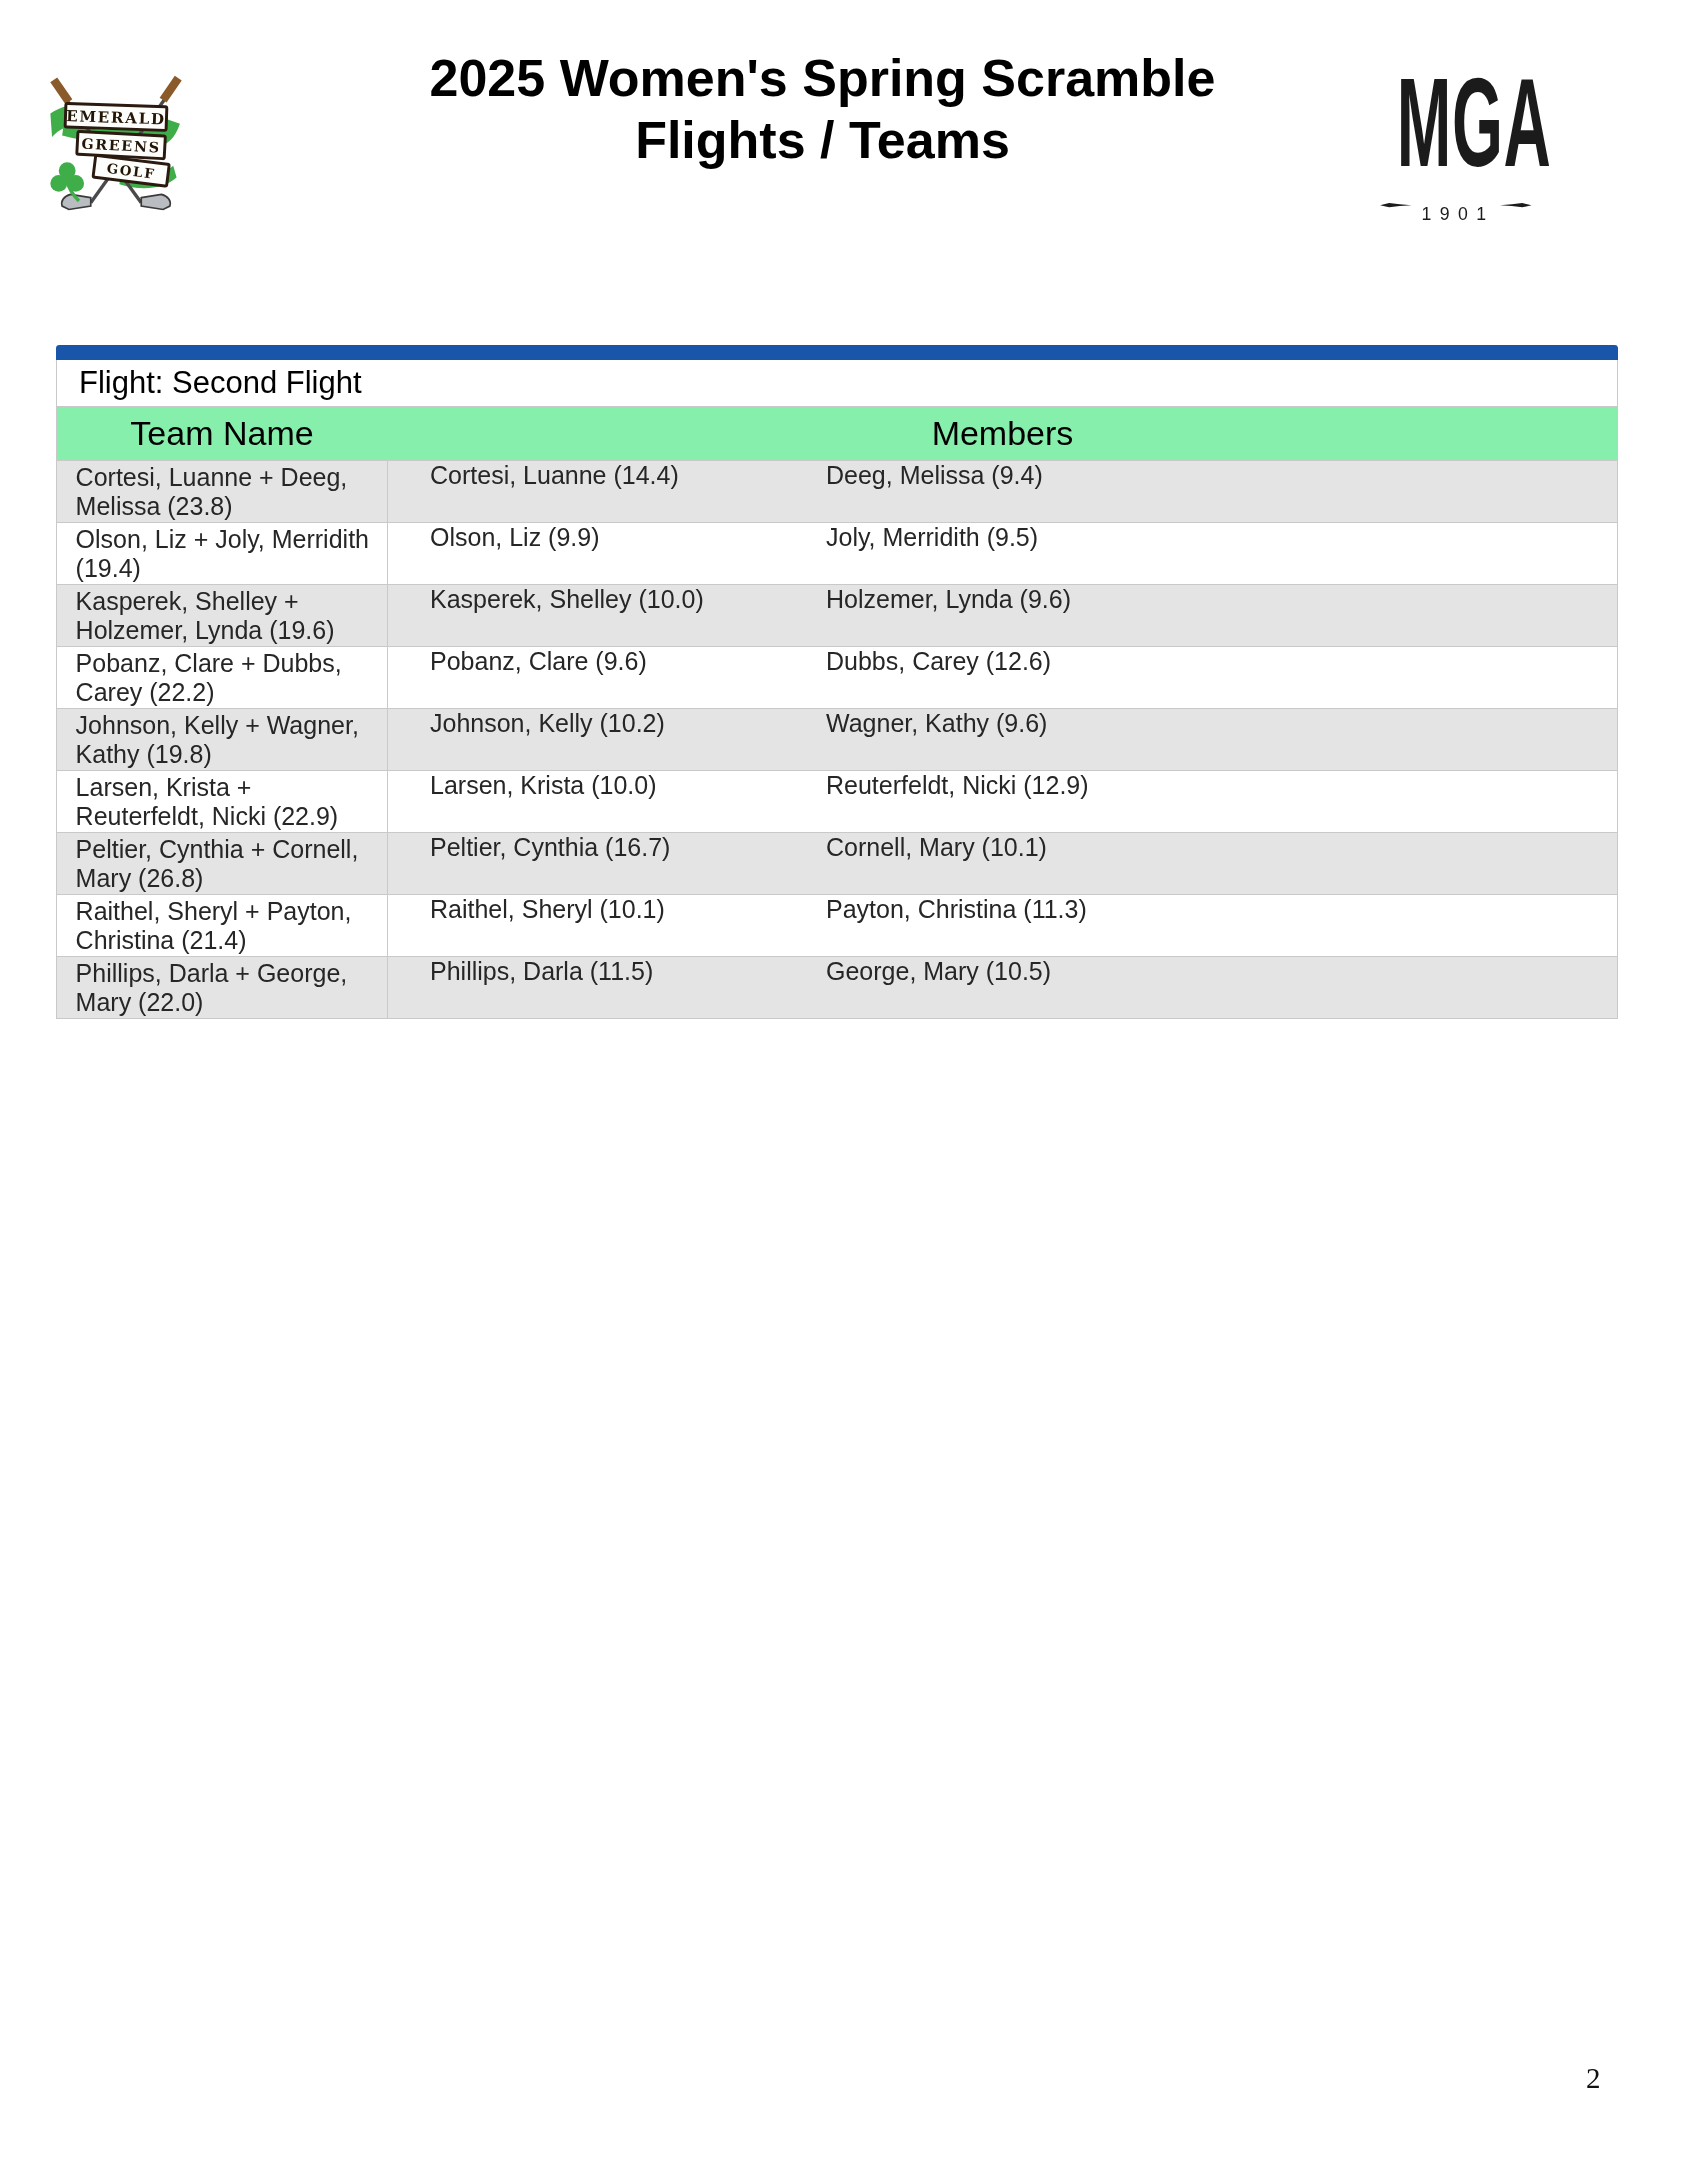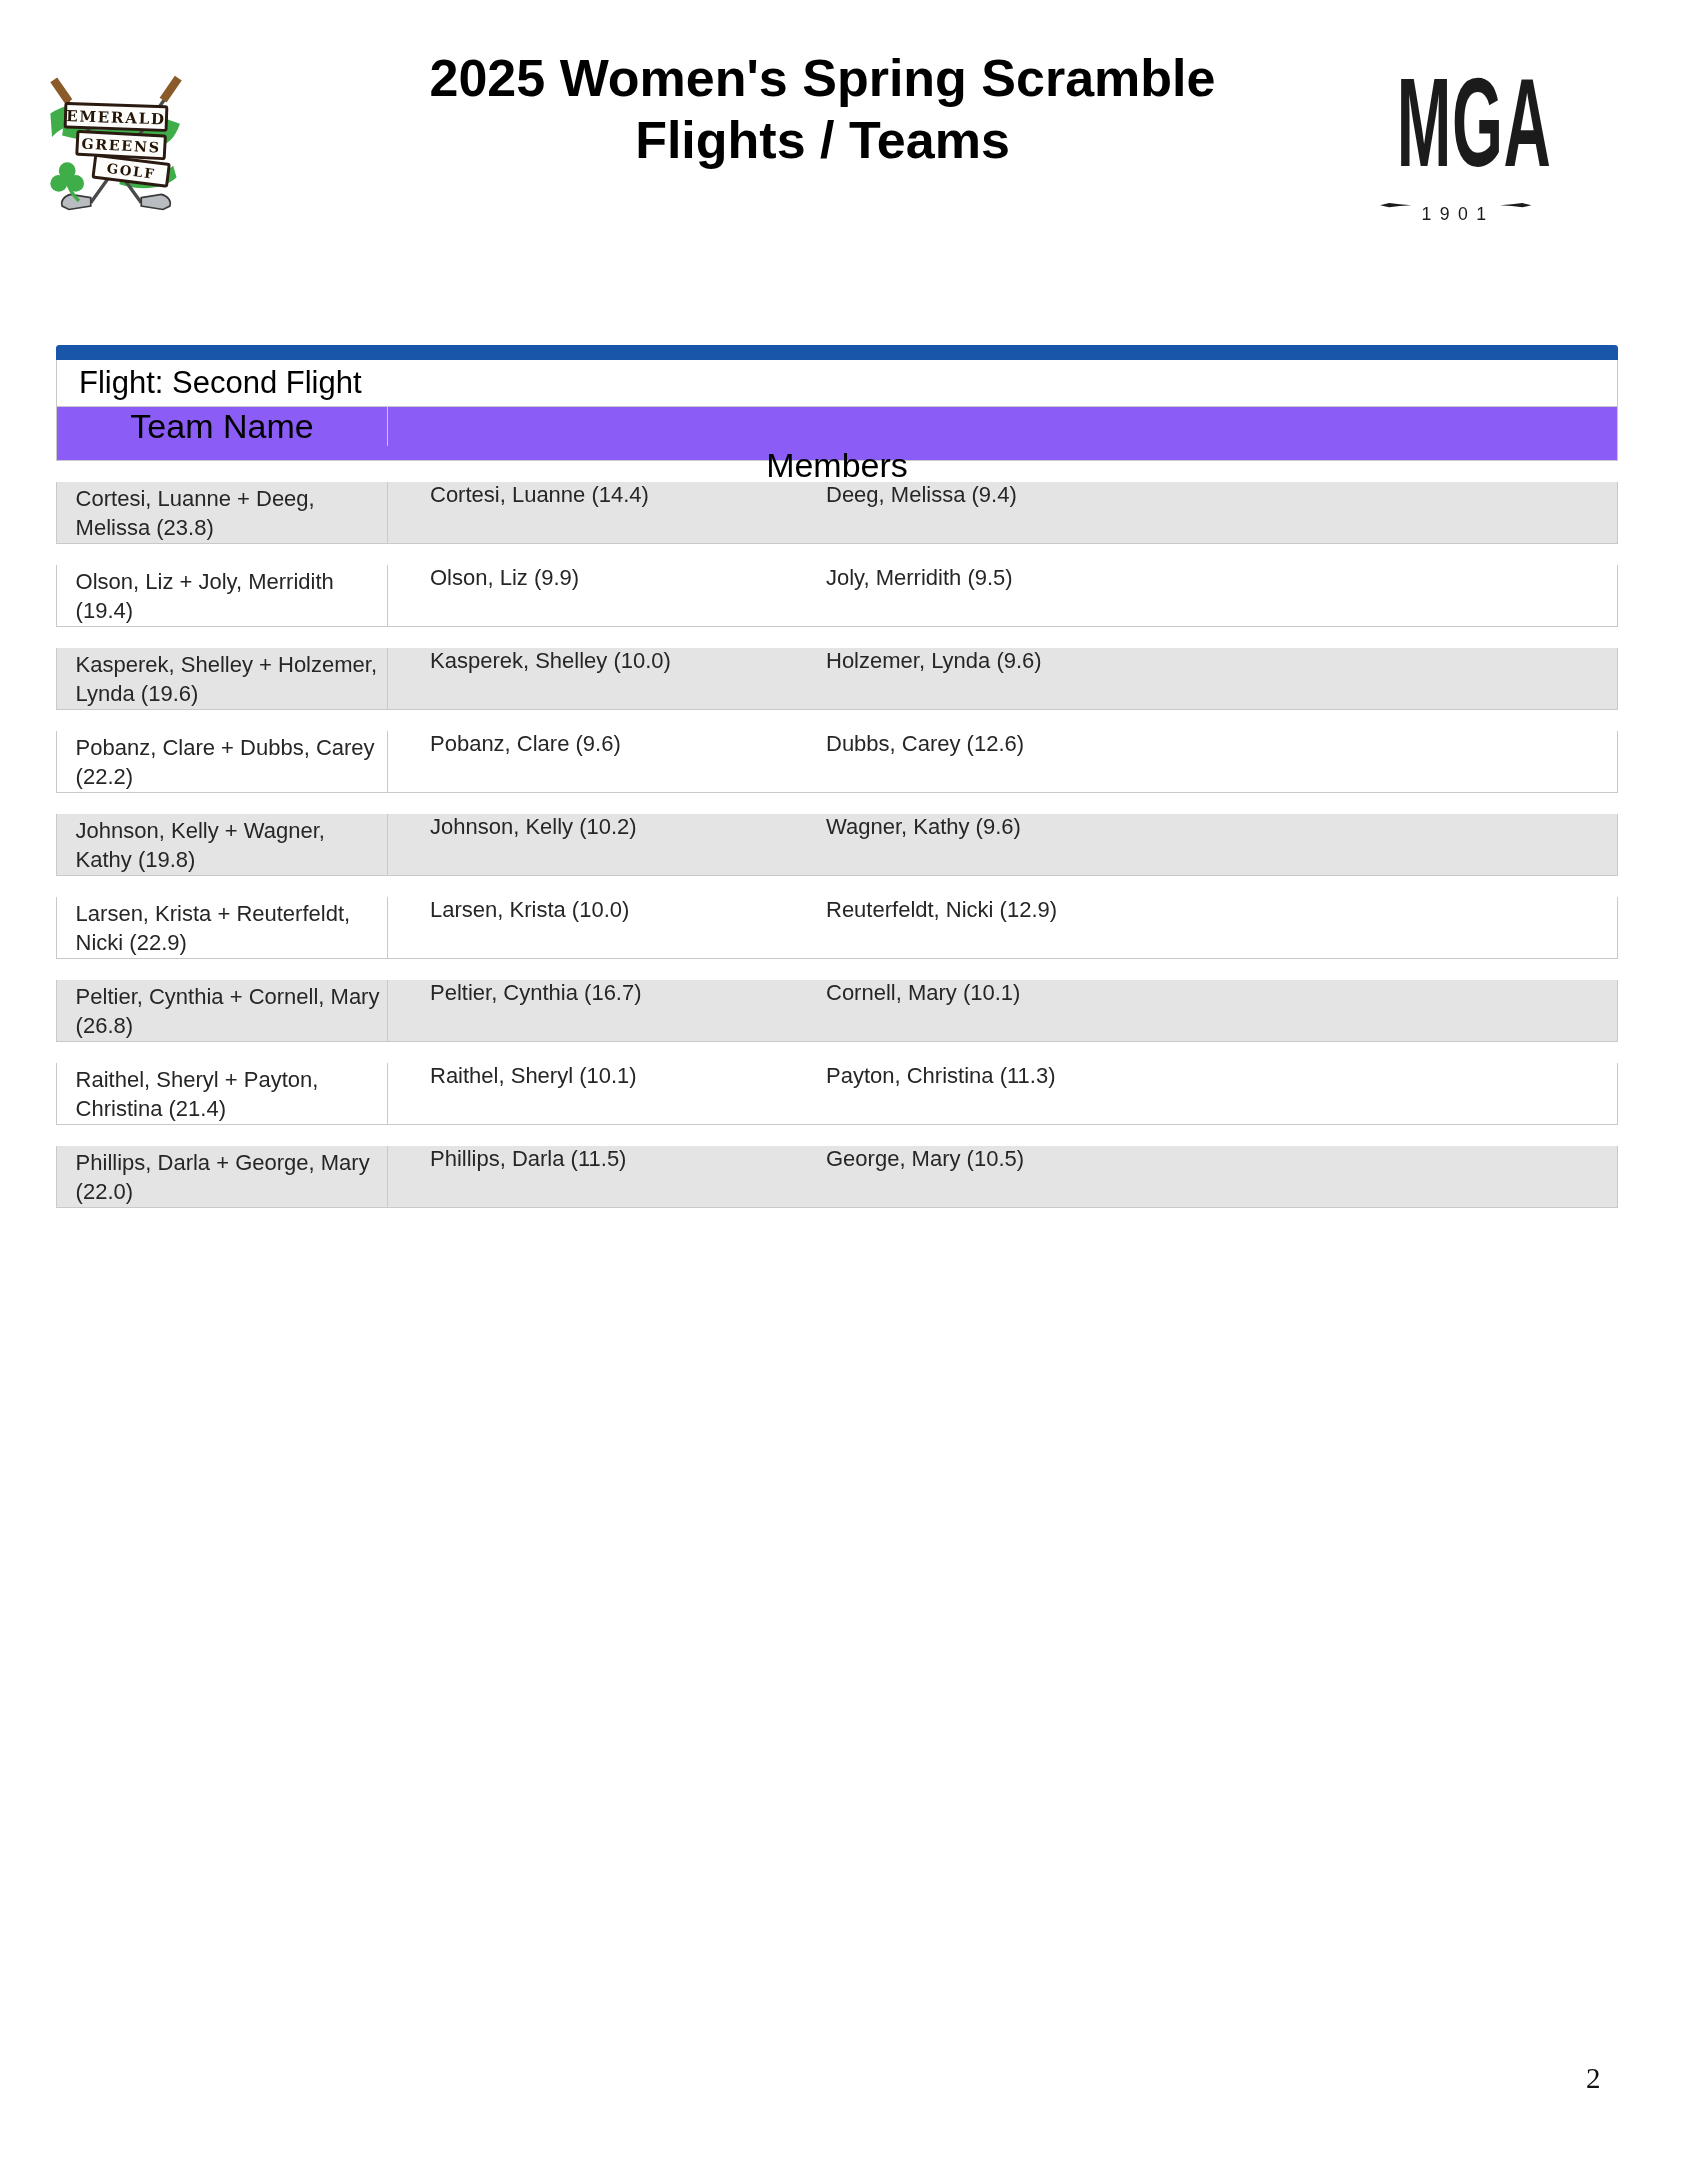--- a/index.html
+++ b/index.html
@@ -31,34 +31,34 @@
   
   .flight-table { position:absolute; left:56px; top:345px; width:1562px; }
   .blue-bar { height:15px; background:var(--accent,#1955A8); border-radius:3.4px 3.4px 0 0; }
   .flight-row {
     height:47px; box-sizing:border-box; background:#fff;
     border-left:1.7px solid var(--border,#C9C9C9); border-right:1.7px solid var(--border,#C9C9C9);
     border-bottom:1.7px solid var(--border,#C9C9C9);
     display:flex; align-items:center; padding-left:22px; font-size:31px; color:#000;
   }
   .header-row {
-    height:54px; box-sizing:border-box; background:#8b5cf6; display:flex;
+    height:54px; box-sizing:border-box; background:#86efac; display:flex;
     border-left:1.7px solid var(--border,#C9C9C9); border-right:1.7px solid var(--border,#C9C9C9);
-    border-bottom:1.7px solid var(--border,#C9C9C9); font-size:34px; color:#000;flex-direction:column;
+    border-bottom:1.7px solid var(--border,#C9C9C9); font-size:34px; color:#000;
   }
   .th.team {
     width:331px; box-sizing:border-box; border-right:1.7px solid var(--border,#C9C9C9);
     display:flex; align-items:center; justify-content:center;
   }
   .th.members { flex:1; display:flex; align-items:center; justify-content:center; }
   .data-row {
     height:62px; box-sizing:border-box; background:#fff; display:flex;
     border-left:1.7px solid var(--border,#C9C9C9); border-right:1.7px solid var(--border,#C9C9C9);
     border-bottom:1.7px solid var(--border,#C9C9C9);
-    font-size:22px; color:#262626;margin-top:21px;
+    font-size:25px; color:#262626;
   }
   .data-row.alt { background:var(--rowalt,#E4E4E4); }
   .td.team {
     width:331px; box-sizing:border-box; border-right:1.7px solid var(--border,#C9C9C9);
     display:flex; align-items:center; padding-left:18.6px; padding-right:0;
     line-height:29px;
   }
   .td.team span { display:block; width:310px; }
   .td.members { flex:1; display:flex; }
   .member-1 { flex:none; margin-left:42px; width:396px; }

